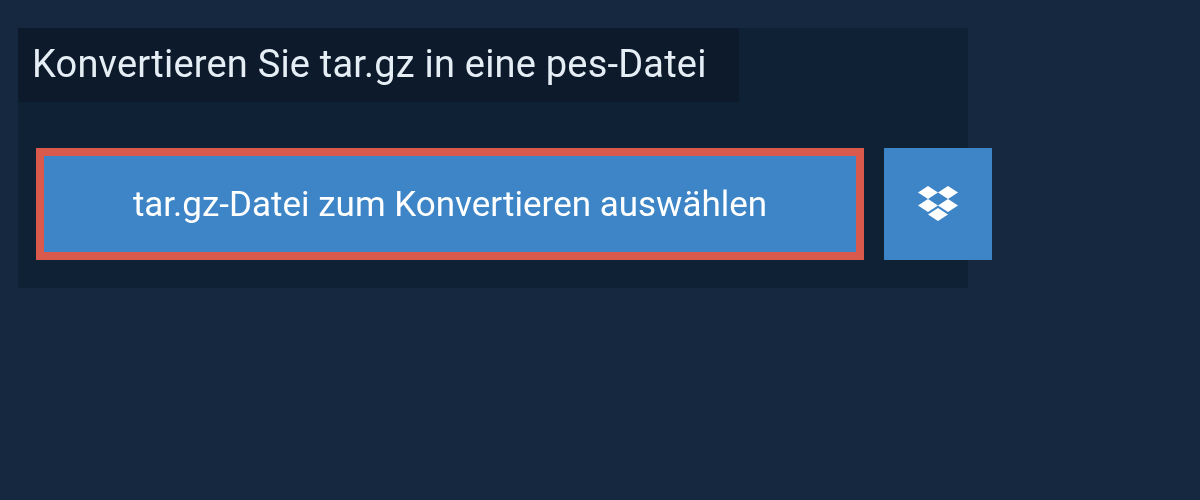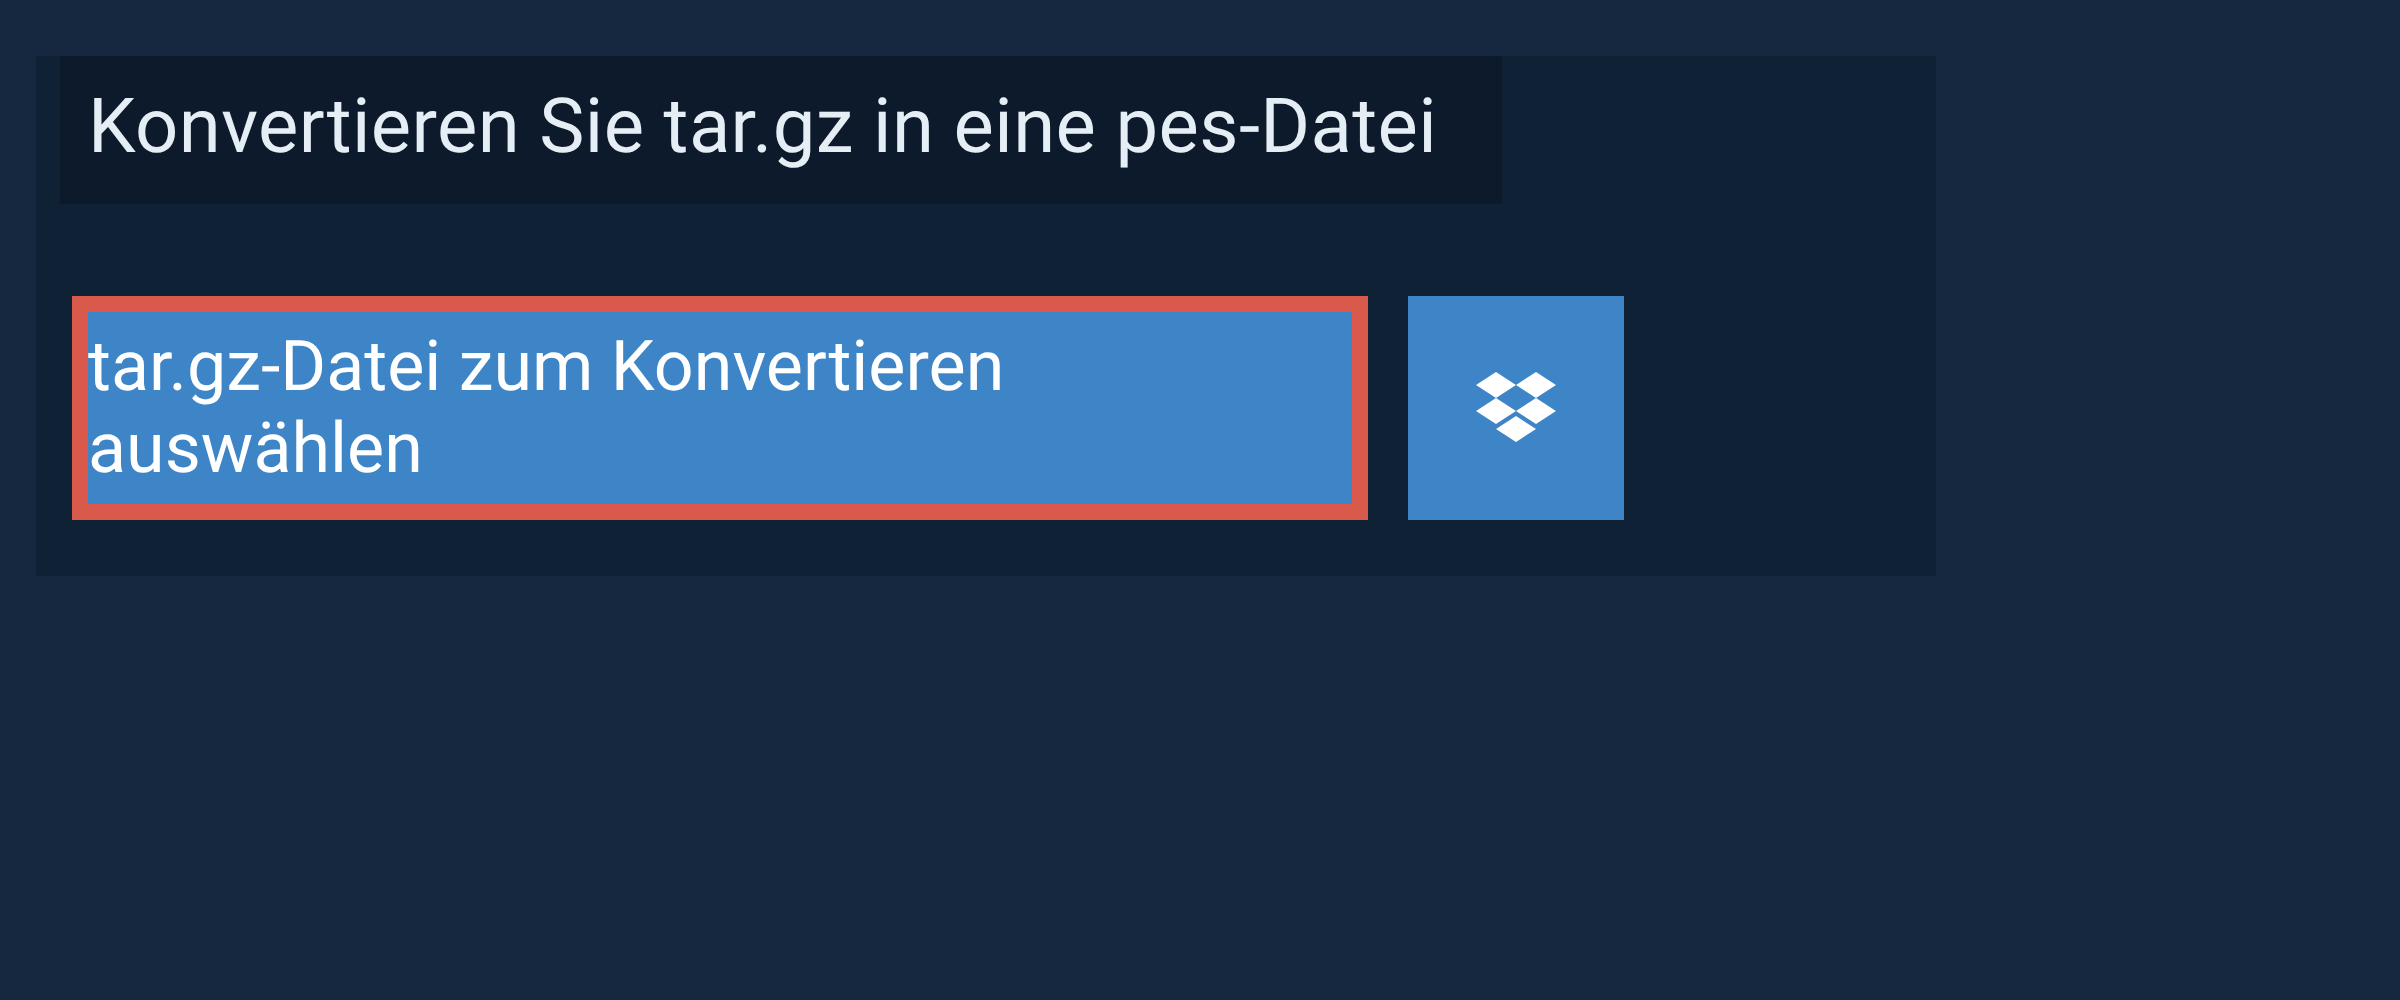--- a/index.html
+++ b/index.html
@@ -17,41 +17,41 @@
     .panel {
       position: absolute;
       left: 18px;
       top: 28px;
       width: 950px;
       height: 260px;
       background: #0e2135;
     }
     .heading-wrap {
       position: absolute;
-      left: 12px;
+      left: 0;
       top: 0;
       background: #0c1a2b;
       padding: 14px 32px 16px 14px;
     }
     .heading {
       color: #e6eef5;
       font-size: 38px;
       font-weight: 400;
       letter-spacing: 0.2px;
     }
     .button-row {
       position: absolute;
       left: 18px;
       top: 120px;
       height: 112px;
       display: flex;
       gap: 20px;
     }
     .select-button {
-      width: 648px;
+      width: 828px;
       height: 112px;
       background: #3d85c6;
       border: 8px solid #d9594c;
       display: flex;
       align-items: center;
       justify-content: center;
       cursor: pointer;
     }
     .select-button-text {
       color: #ffffff;

